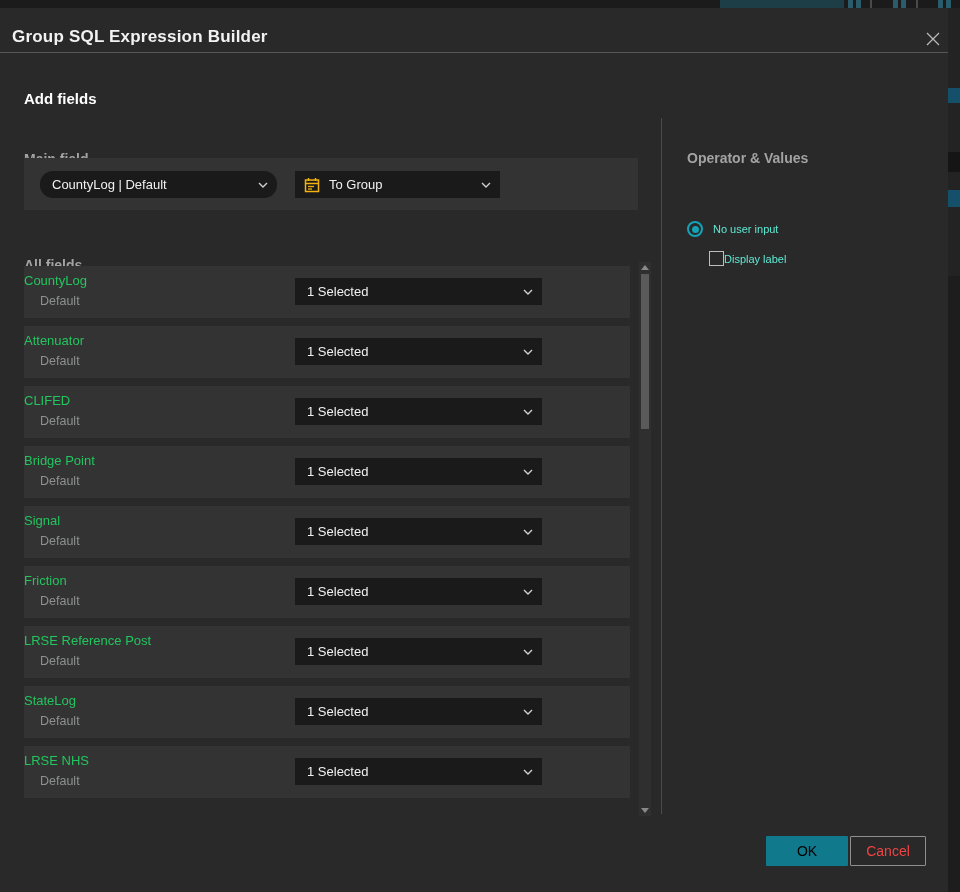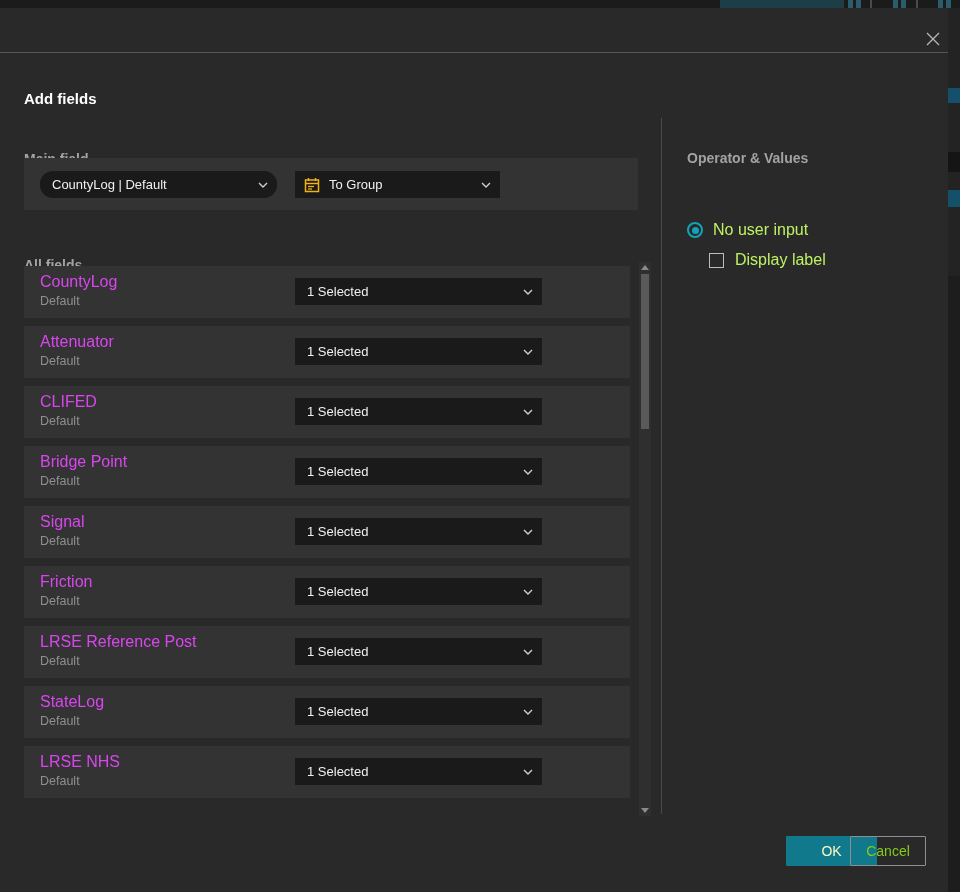--- a/index.html
+++ b/index.html
@@ -34,21 +34,21 @@
 
   .dropdown { position:absolute; height:27px; background:#1a1a1a; display:flex; align-items:center; cursor:pointer; }
   .dropdown .dd-text { font-size:13px; color:#f0f0f0; white-space:nowrap; }
   .dropdown .chev { position:absolute; right:9px; top:50%; transform:translateY(-50%); display:flex; }
   #dd-main-field { left:16px; top:13px; width:237px; padding-left:12px;border-radius:13px; }
   #dd-date { left:271px; top:13px; width:205px; padding-left:9px; }
   #dd-date .dd-text { margin-left:9px; }
 
   
   .field-row { position:absolute; left:24px; width:606px; height:52px; background:#333333; }
-  .field-row .fname { position:absolute; left:16px; top:7px; font-size:16px; color:#d946ef; }
+  .field-row .fname { position:absolute; left:0; top:7px; font-size:13px; color:#22c55e; }
   .field-row .fsub  { position:absolute; left:16px; top:28px; font-size:12.5px; color:#8f9090; }
   .field-row .dropdown { left:271px; top:12px; width:247px; padding-left:12px; }
 
   
   #scrollbar { left:639px; top:254px; width:12px; height:554px; background:#2f2f2f; }
   #scroll-up { position:absolute; left:2px; top:3px; width:0; height:0;
     border-left:4px solid transparent; border-right:4px solid transparent; border-bottom:5px solid #8a8a8a; }
   #scroll-thumb { position:absolute; left:2px; top:12px; width:8px; height:155px; background:#5a5a5a; }
   #scroll-down { position:absolute; left:2px; bottom:3px; width:0; height:0;
     border-left:4px solid transparent; border-right:4px solid transparent; border-top:5px solid #8a8a8a; }
@@ -57,31 +57,31 @@
 
   
   #op-label { left:687px; top:123px; }
   #dd-operator { left:687px; top:150px; width:239px; padding-left:12px; }
 
   #radio-row { left:687px; top:213px; display:flex; align-items:center; cursor:pointer; }
   .radio-outer { width:16px; height:16px; border:2px solid #14a3b6; border-radius:50%;
     display:flex; align-items:center; justify-content:center; background:#292929; }
   .radio-inner { width:7px; height:7px; border-radius:50%; background:#14a3b6; }
   #radio-row .ctl-label { margin-left:10px; }
-  .ctl-label { font-size:16px; color:#bef264; }
+  .ctl-label { font-size:11px; color:#5eead4; }
 
   #checkbox-row { left:709px; top:243px; display:flex; align-items:center; cursor:pointer; }
   .checkbox-box { width:15px; height:15px; border:1.5px solid #bdbdbd; background:transparent; }
-  #checkbox-row .ctl-label { margin-left:11px; }
+  #checkbox-row .ctl-label { }
 
   
   .btn { position:absolute; top:828px; height:30px; display:flex; align-items:center; justify-content:center;
     font-size:14px; cursor:pointer; border-radius:1px; }
-  #ok-btn { left:786px; width:91px; background:#10798c; color:#fef9c3; }
-  #cancel-btn { left:850px; width:76px; background:transparent; border:1px solid #8f8f8f; color:#84cc16; }
+  #ok-btn { left:766px; width:82px; background:#10798c; color:#000000; }
+  #cancel-btn { left:850px; width:76px; background:transparent; border:1px solid #8f8f8f; color:#ef4444; }
 </style>
 </head>
 <body>
 
 <div id="bg-top-strip" class="abs">
   <div class="lv-block">
     
     
   </div>
   <div class="bar teal" style="left:848px"></div>
@@ -96,20 +96,21 @@
 
 <div id="bg-right-strip" class="abs">
   <div class="rs-b1"></div>
   <div class="rs-b2"></div>
   <div class="rs-b3"></div>
   <div class="rs-b4"></div>
 </div>
 
 <div id="dialog" class="abs">
 
+  <div id="dialog-title" class="abs">Group SQL Expression Builder</div>
 
   <div id="close-btn" class="abs">
     <svg width="16" height="16" viewBox="0 0 16 16">
       <path d="M2 2 L14 14 M14 2 L2 14" stroke="#b8b8b8" stroke-width="1.3" fill="none"></path>
     </svg>
   </div>
 
   <div id="title-divider" class="abs"></div>
 
   <div id="add-fields" class="abs">Add fields</div>

